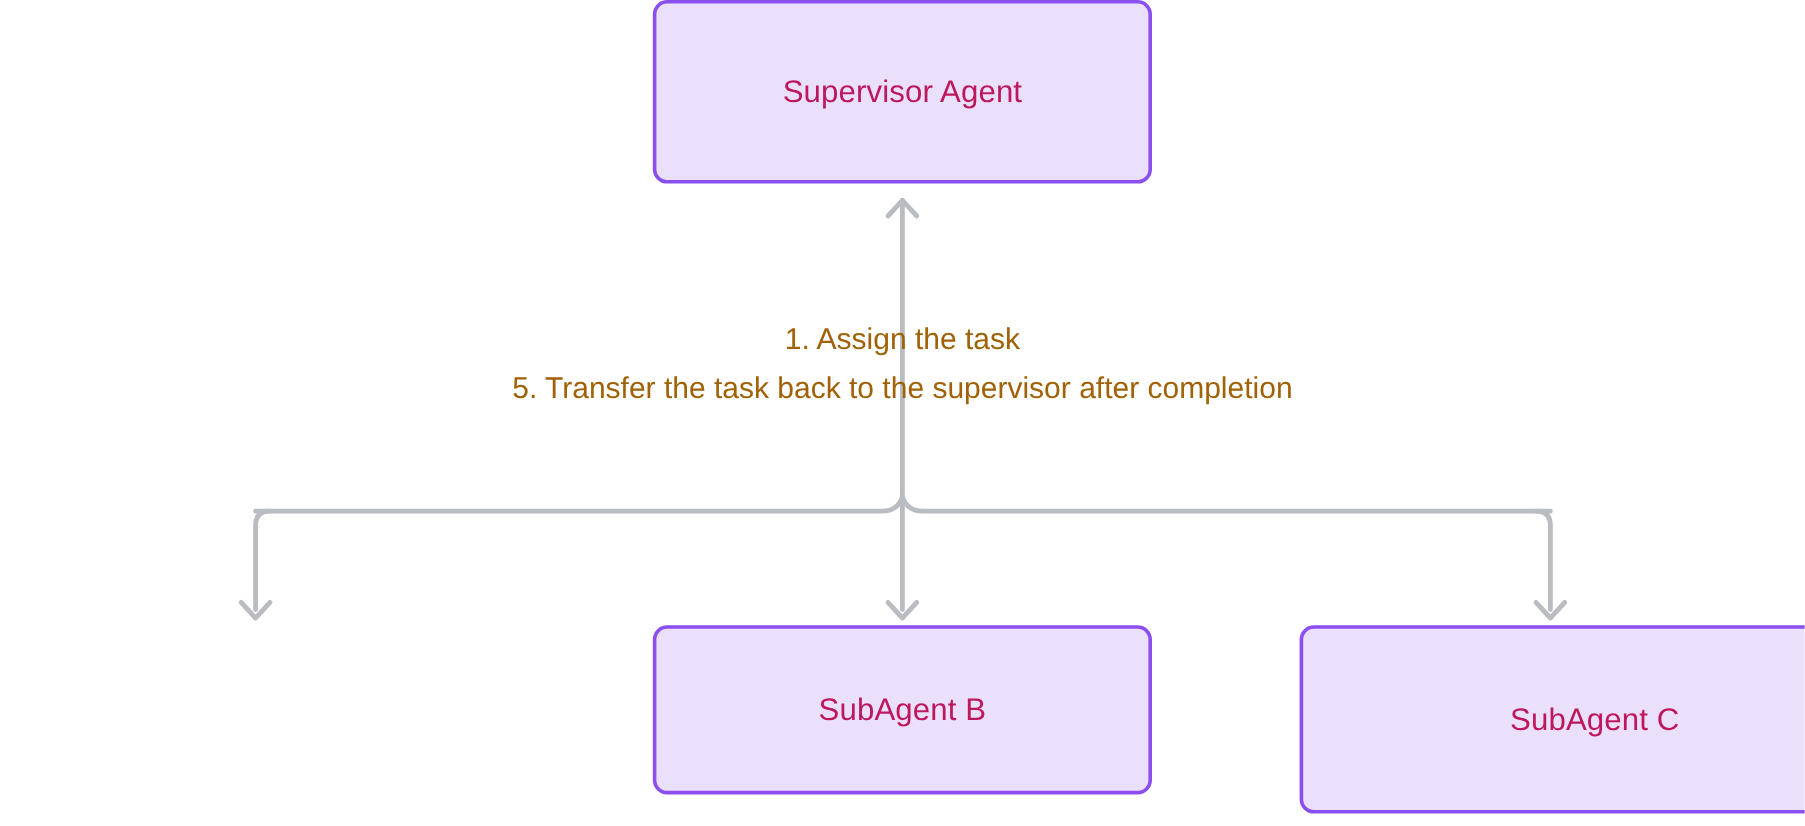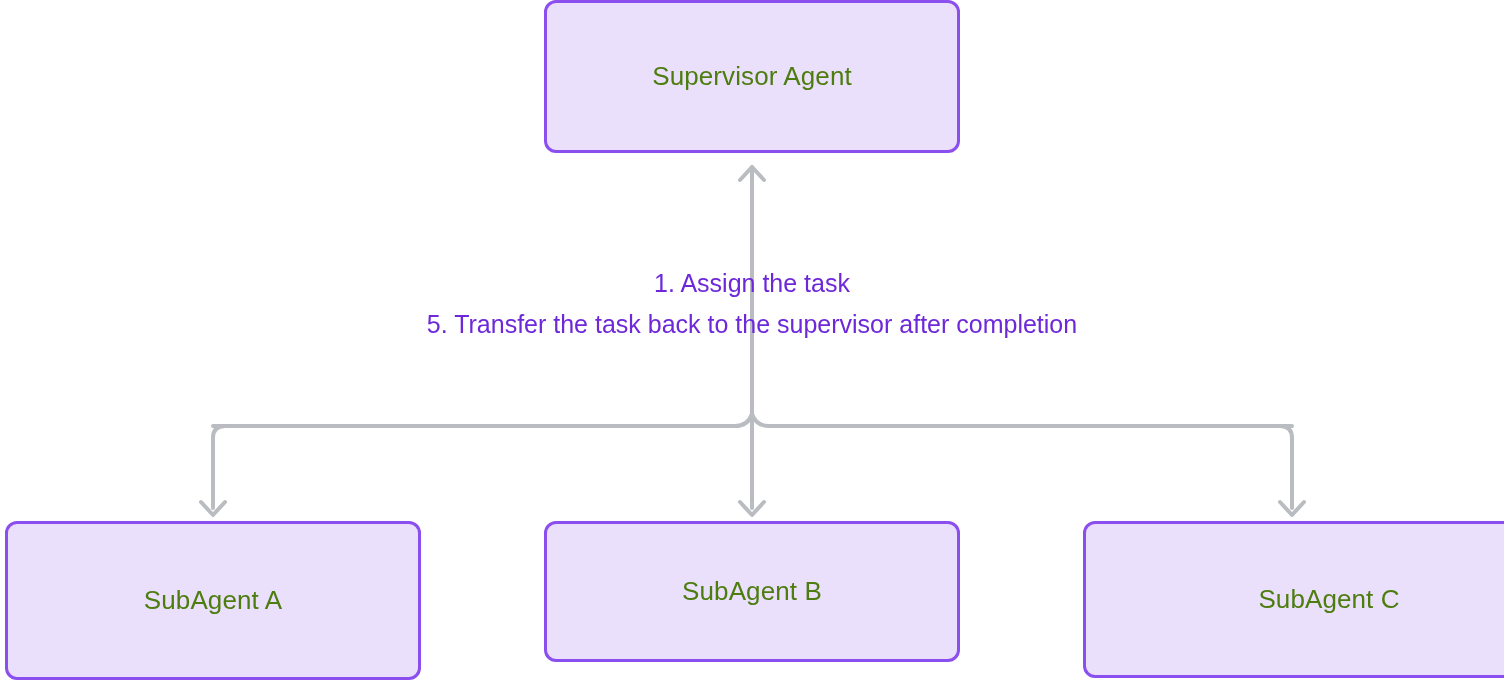--- a/index.html
+++ b/index.html
@@ -24,40 +24,40 @@
   }
   .node {
     position: absolute;
     box-sizing: border-box;
     background: #ebe0fc;
     border: 3px solid #8b4ff0;
     border-radius: 12px;
     display: flex;
     align-items: center;
     justify-content: center;
-    color: #4d7c0f;
+    color: #be185d;
     font-size: 26px;
     font-weight: 400;
     letter-spacing: 0.1px;
     line-height: 1.2;
     text-align: center;
     z-index: 3;
   }
   #node-supervisor { left: 544px; top: 0px;   width: 416px; height: 153px; }
   #node-sub-a      { left: 5px;   top: 521px; width: 416px; height: 159px; }
   #node-sub-b      { left: 544px; top: 521px; width: 416px; height: 141px; }
   #node-sub-c      { left: 1083px;top: 521px; width: 492px; height: 157px; justify-content: center; }
 
   .edge-label {
     position: absolute;
     left: 0;
     top: 263px;
     width: 1504px;
     text-align: center;
-    color: #6d28d9;
+    color: #a16207;
     font-size: 25px;
     line-height: 41px;
     z-index: 2;
     white-space: nowrap;
   }
   .edge-label div { display: block; }
 </style>
 </head>
 <body>
 
@@ -85,23 +85,20 @@
 
   <div class="edge-label">
     <div>1. Assign the task</div>
     <div>5. Transfer the task back to the supervisor after completion</div>
   </div>
 
   <div class="node" id="node-supervisor">
     <span>Supervisor Agent</span>
   </div>
 
-  <div class="node" id="node-sub-a">
-    <span>SubAgent A</span>
-  </div>
 
   <div class="node" id="node-sub-b">
     <span>SubAgent B</span>
   </div>
 
   <div class="node" id="node-sub-c">
     <span>SubAgent C</span>
   </div>
 
 </div>

